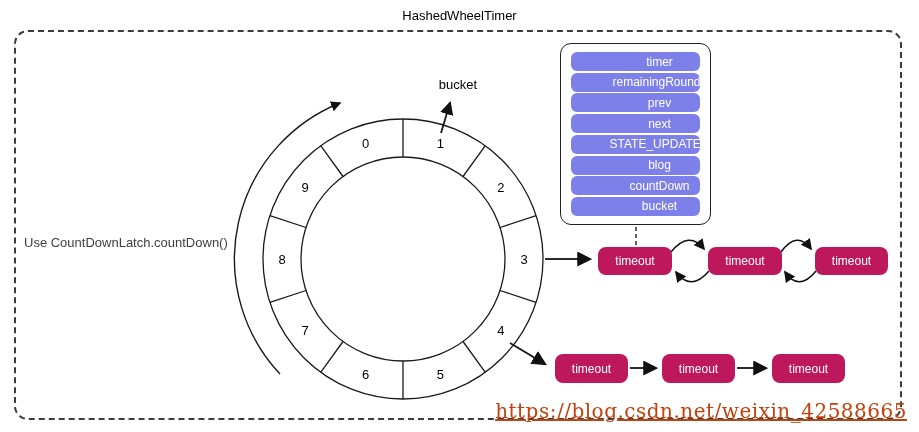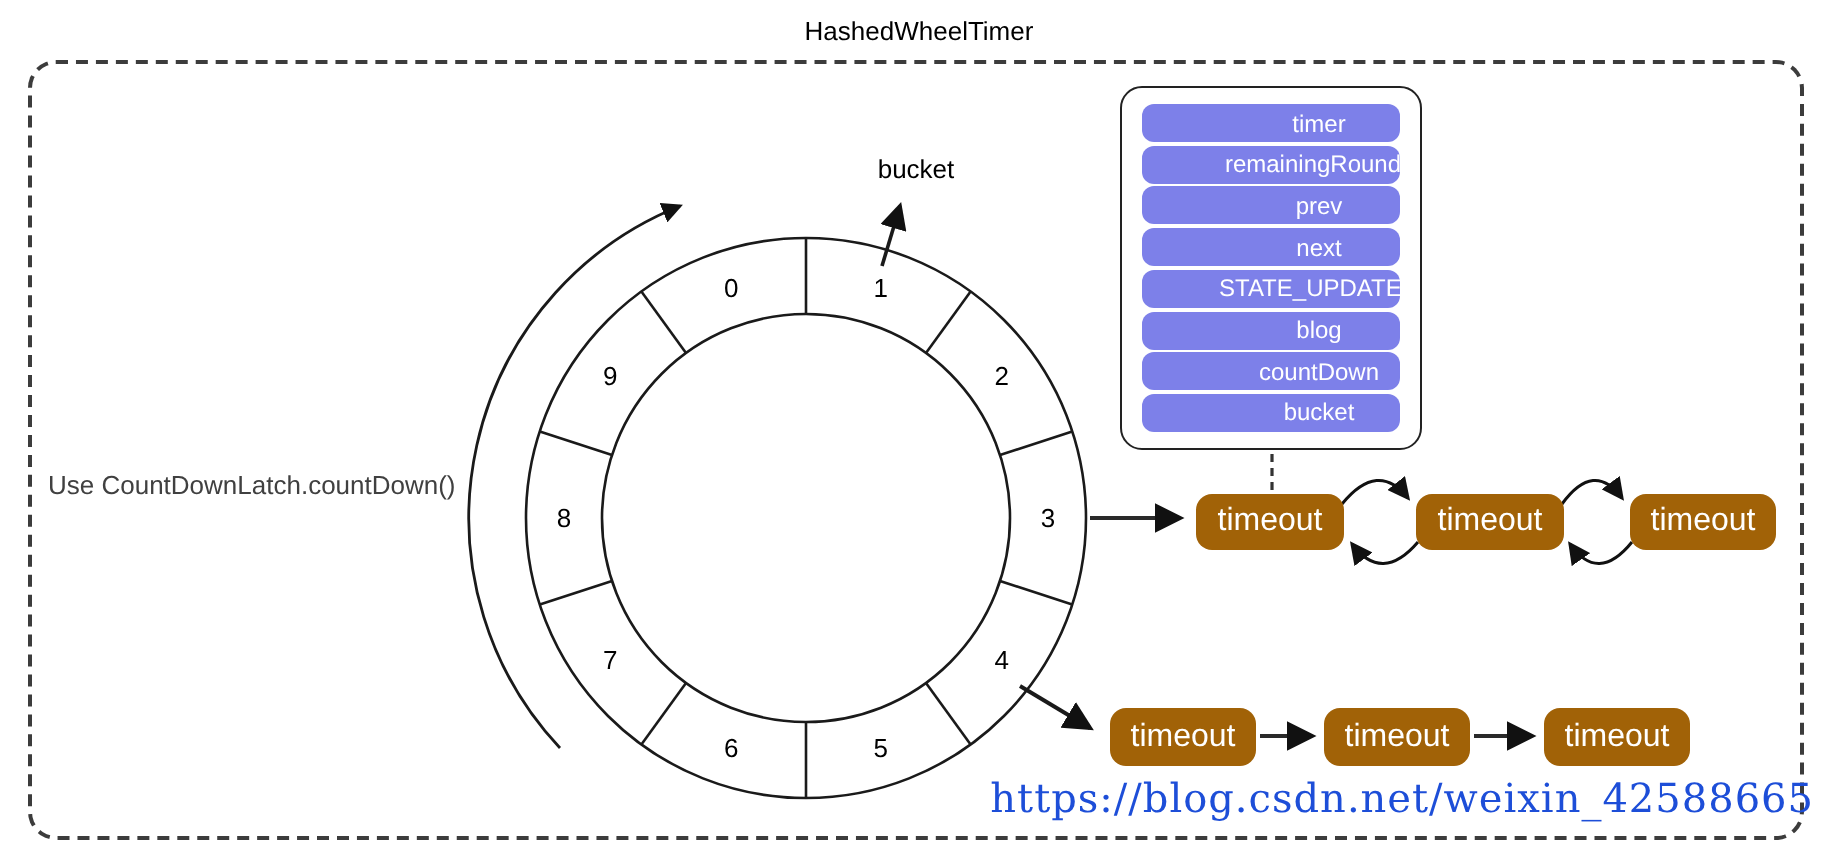--- a/index.html
+++ b/index.html
@@ -24,28 +24,28 @@
     position:absolute;left:560px;top:43px;width:151px;height:182px;
     background:#fff;border:1.5px solid #222;border-radius:11px;
     box-sizing:border-box;display:flex;flex-direction:column;
     justify-content:space-between;padding:8px 10px;
   }
   .struct-field{
     height:19px;background:#7d80e9;border-radius:6px;color:#fff;
     font-size:12px;display:flex;align-items:center;justify-content:center;padding-left:48px;
   }
   .timeout-box{
-    position:absolute;height:28px;background:#a16207;border-radius:8px;
-    color:#fff;font-size:16px;display:flex;align-items:center;justify-content:center;
+    position:absolute;height:28px;background:#be185d;border-radius:8px;
+    color:#fff;font-size:12px;display:flex;align-items:center;justify-content:center;
     box-sizing:border-box;
   }
   .watermark{
-    position:absolute;top:387px;right:12px;
+    position:absolute;top:399px;right:12px;
     font-family:"DejaVu Serif",serif;font-size:20px;letter-spacing:0.5px;
-    color:#1d4ed8;white-space:nowrap;
+    color:#c2410c;text-decoration:underline;white-space:nowrap;
   }
   .slot-num{font-size:13px;fill:#000;}
   .bucket-label{font-size:13px;fill:#000;}
 </style>
 </head>
 <body>
 
 <div class="canvas">
 
   <div class="title">HashedWheelTimer</div>

